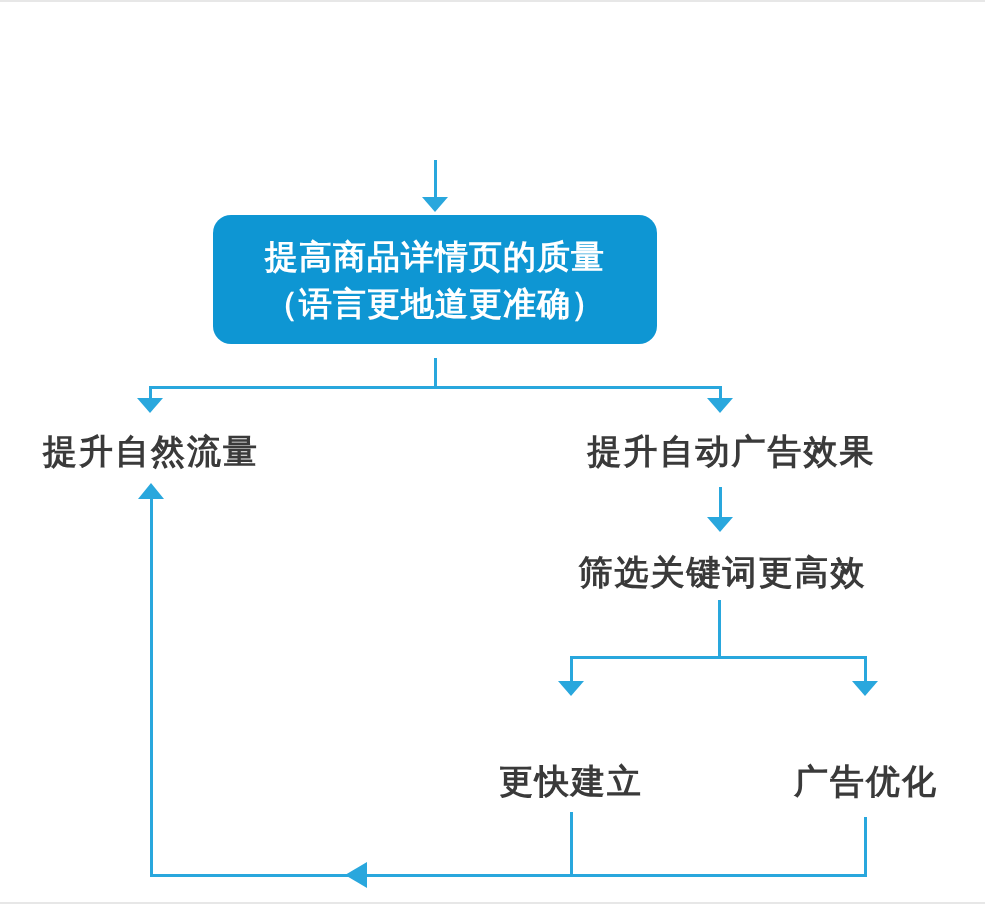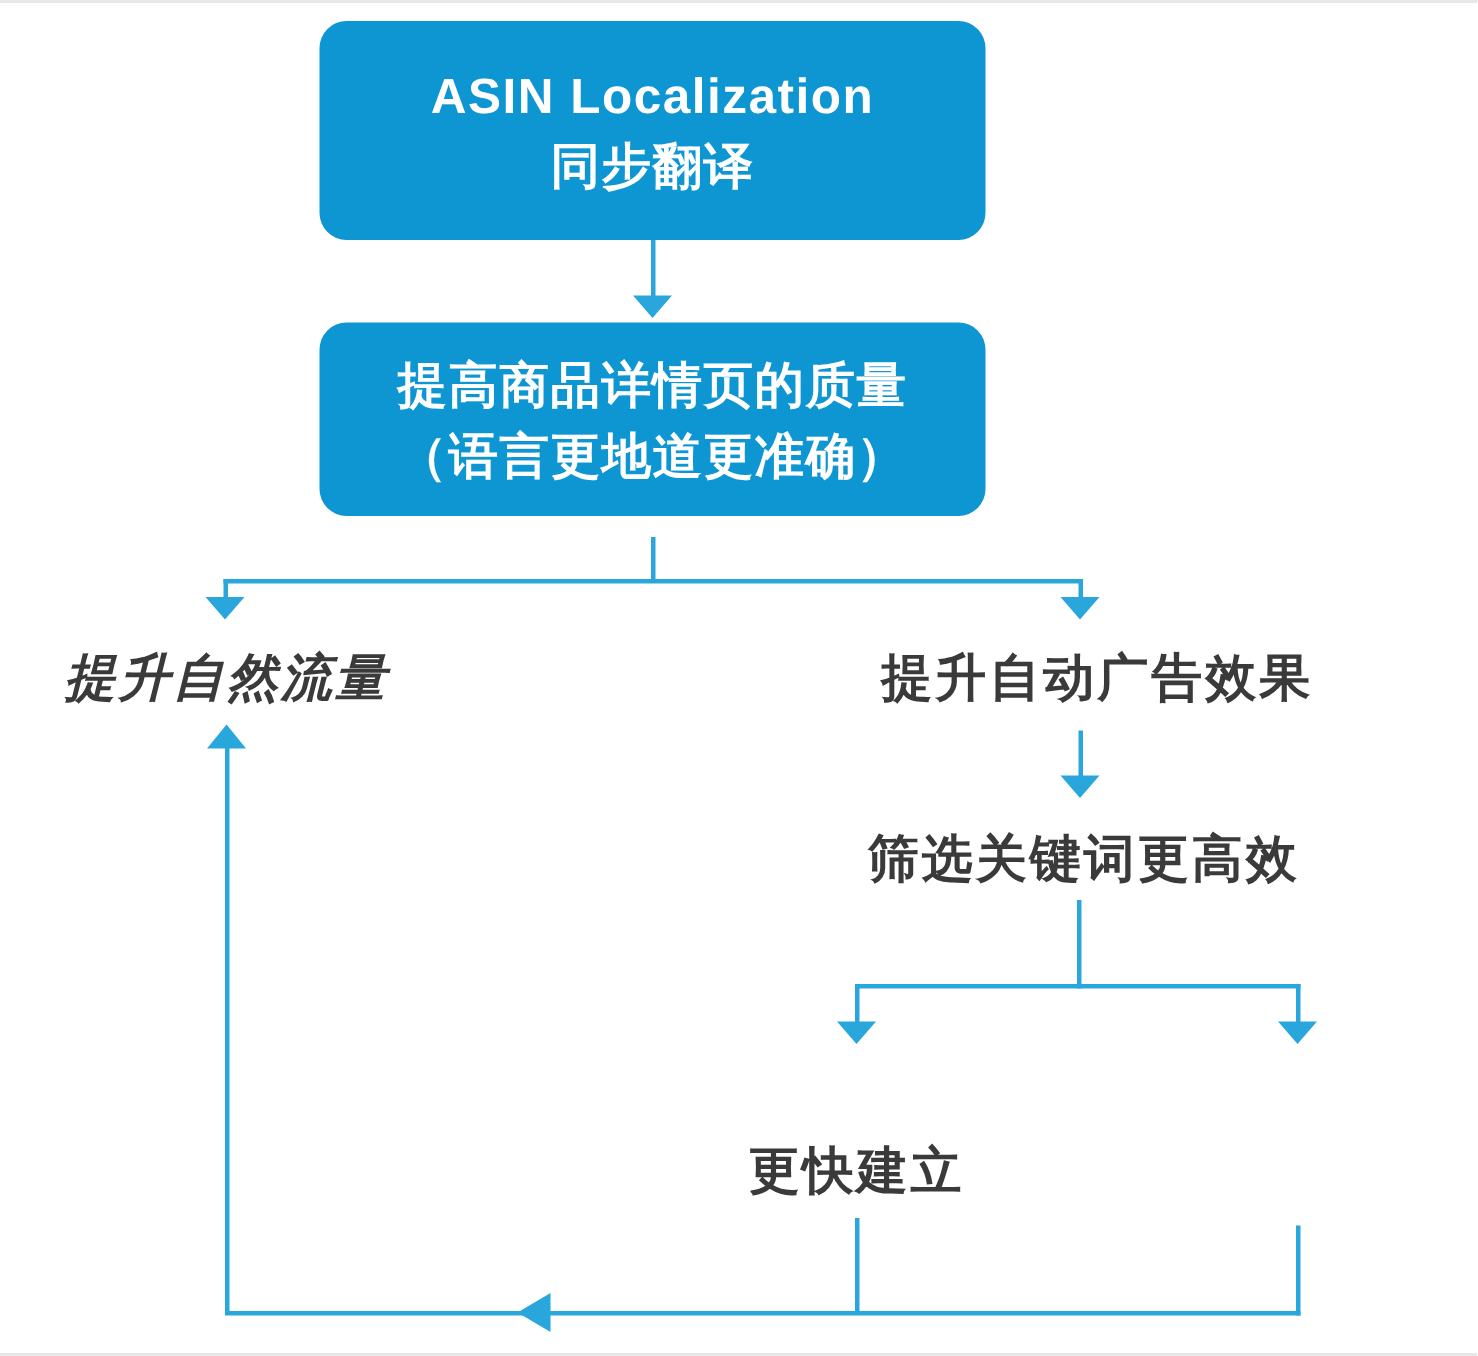--- a/index.html
+++ b/index.html
@@ -44,61 +44,58 @@
   .tri.left{border-top:13px solid transparent;border-bottom:13px solid transparent;border-right:22px solid var(--line-blue);}
 </style>
 </head>
 <body>
 
 <div class="canvas">
 
   <div class="edge top"></div>
   <div class="edge bottom"></div>
 
-  <div class="box root">
-    <span>ASIN Localization</span>
-    <span>同步翻译</span>
-  </div>
 
   <div class="vline" style="left:434px;top:160px;height:38px;"></div>
   <div class="tri down" style="left:422px;top:197px;"></div>
 
   <div class="box quality">
     <span>提高商品详情页的质量</span>
     <span>（语言更地道更准确）</span>
   </div>
 
   <div class="vline" style="left:434px;top:358px;height:30px;"></div>
   <div class="hline" style="left:149px;top:386px;width:573px;"></div>
   <div class="vline" style="left:149px;top:386px;height:14px;"></div>
   <div class="tri down" style="left:137px;top:398px;"></div>
   <div class="vline" style="left:719px;top:386px;height:14px;"></div>
   <div class="tri down" style="left:707px;top:398px;"></div>
 
-  <div class="lbl" style="left:30px;top:429px;width:242px;font-style:italic;">提升自然流量</div>
+  <div class="lbl" style="left:30px;top:429px;width:242px;">提升自然流量</div>
 
   <div class="lbl" style="left:579px;top:429px;width:305px;">提升自动广告效果</div>
 
   <div class="vline" style="left:719px;top:487px;height:31px;"></div>
   <div class="tri down" style="left:707px;top:517px;"></div>
 
   <div class="lbl" style="left:570px;top:550px;width:305px;">筛选关键词更高效</div>
 
   <div class="vline" style="left:718px;top:600px;height:59px;"></div>
   <div class="hline" style="left:570px;top:656px;width:297px;"></div>
   <div class="vline" style="left:570px;top:656px;height:26px;"></div>
   <div class="tri down" style="left:558px;top:681px;"></div>
   <div class="vline" style="left:864px;top:656px;height:26px;"></div>
   <div class="tri down" style="left:852px;top:681px;"></div>
 
   <div class="lbl two" style="left:481px;top:712px;width:180px;">
     <div>更快建立</div>
   </div>
 
   <div class="lbl two" style="left:776px;top:712px;width:180px;">
+    <div>广告优化</div>
   </div>
 
   <div class="vline" style="left:570px;top:812px;height:64px;"></div>
   <div class="vline" style="left:864px;top:817px;height:60px;"></div>
   <div class="hline" style="left:150px;top:874px;width:717px;"></div>
   <div class="tri left" style="left:345px;top:862px;"></div>
   <div class="vline" style="left:150px;top:498px;height:378px;"></div>
   <div class="tri up" style="left:138px;top:483px;"></div>
 
 </div>

